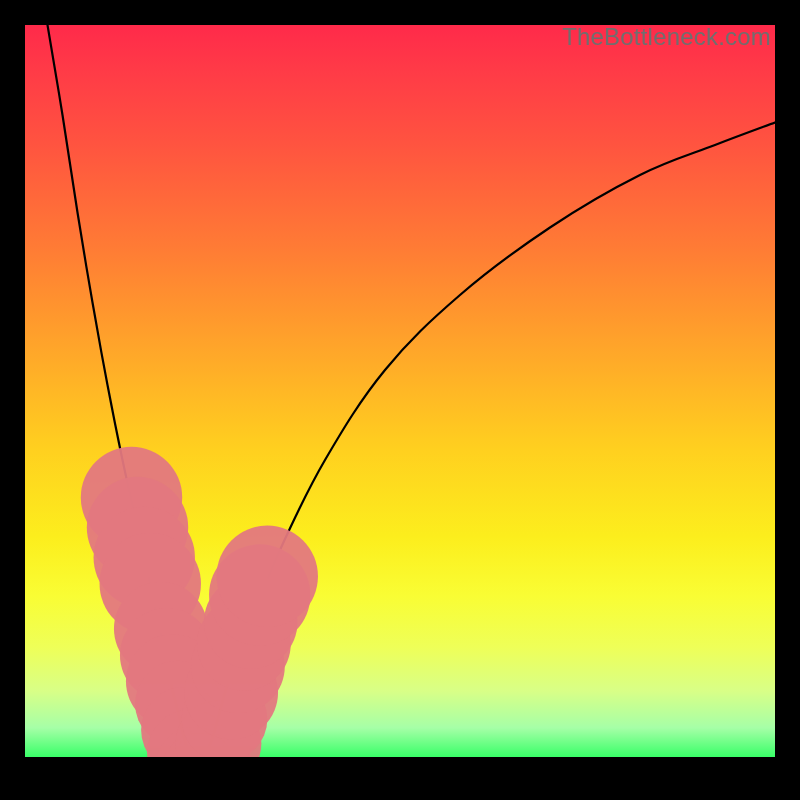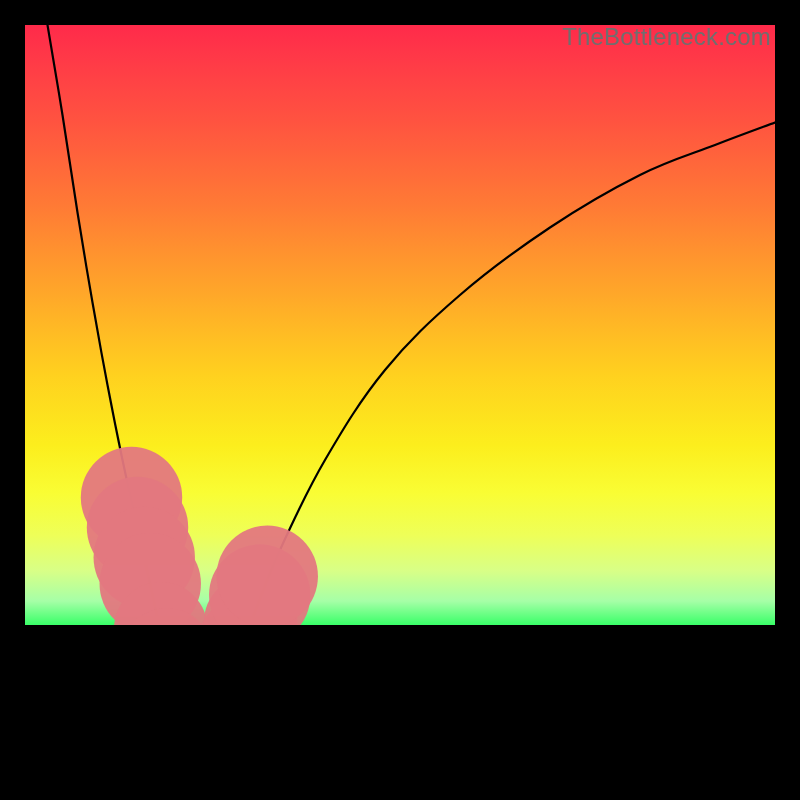--- a/index.html
+++ b/index.html
@@ -14,21 +14,21 @@
     position: relative;
     width: 800px;
     height: 800px;
     background: #000000;
   }
   .plot-area {
     position: absolute;
     left: 25px;
     top: 25px;
     width: 750px;
-    height: 600px;
+    height: 732px;
     background: linear-gradient(to bottom,
       #ff2a4a 0%,
       #ff3a47 6%,
       #ff5340 16%,
       #ff7a35 30%,
       #ffa829 45%,
       #ffd01f 58%,
       #fcee1d 70%,
       #f9fd34 78%,
       #eeff58 85%,

